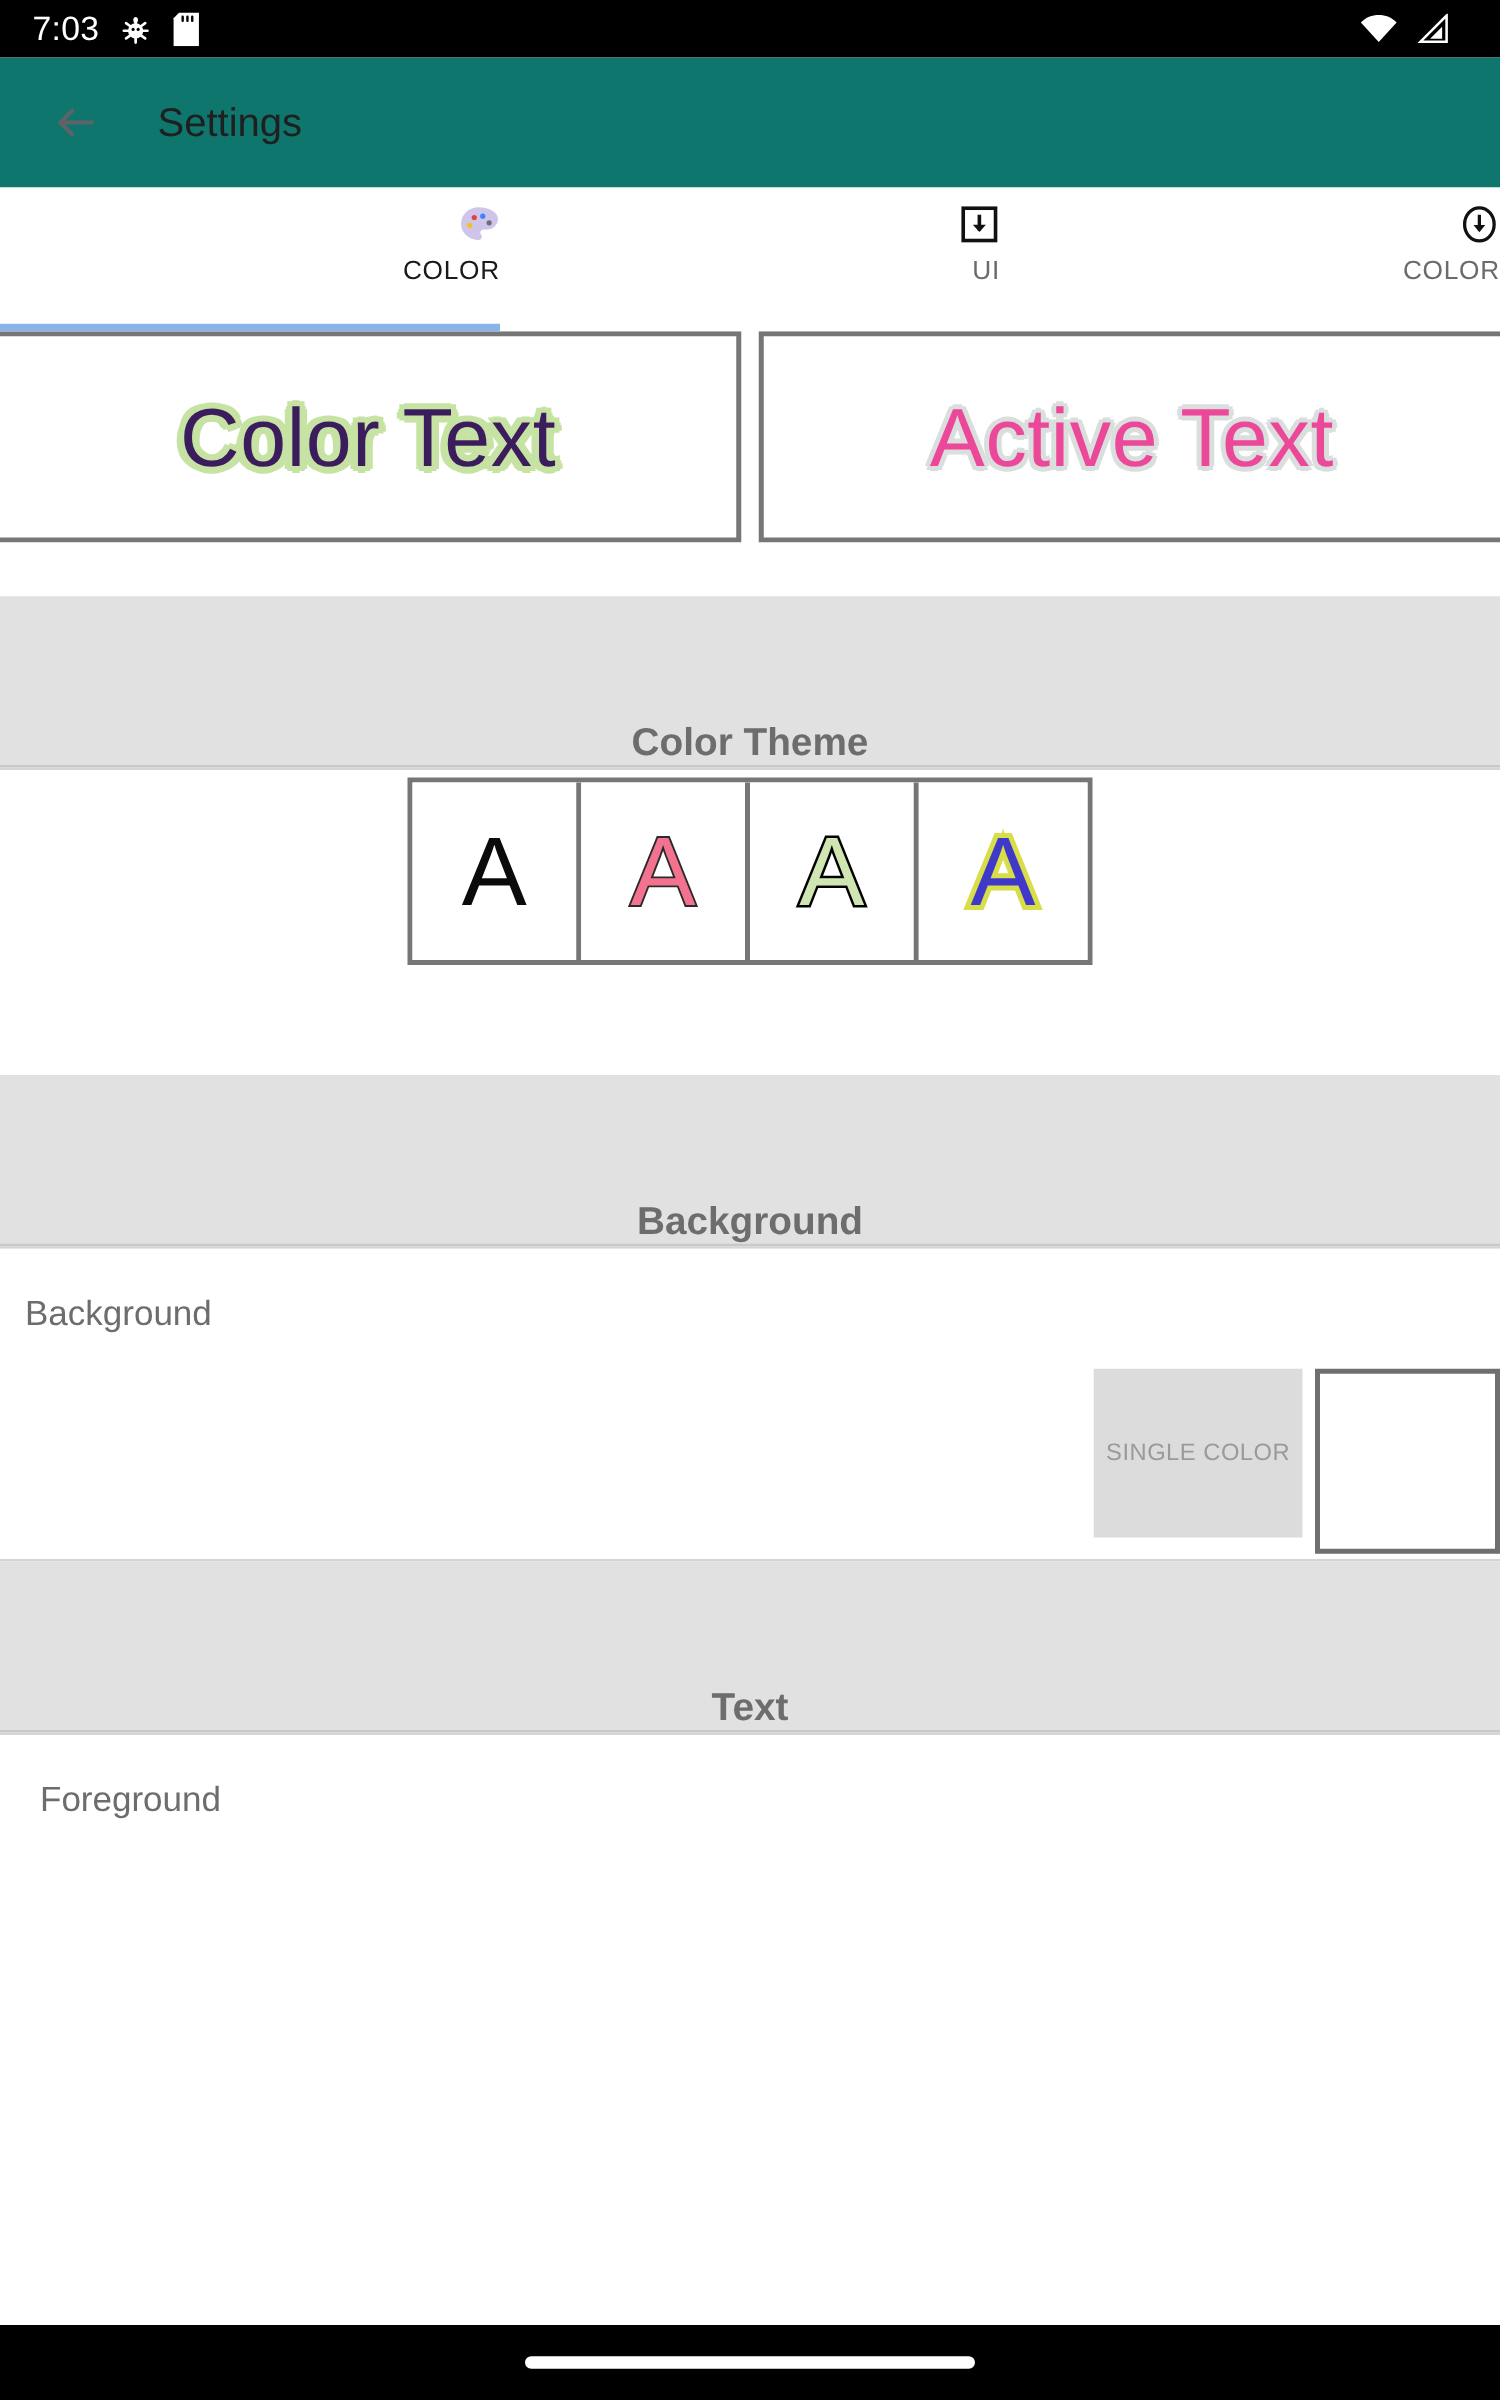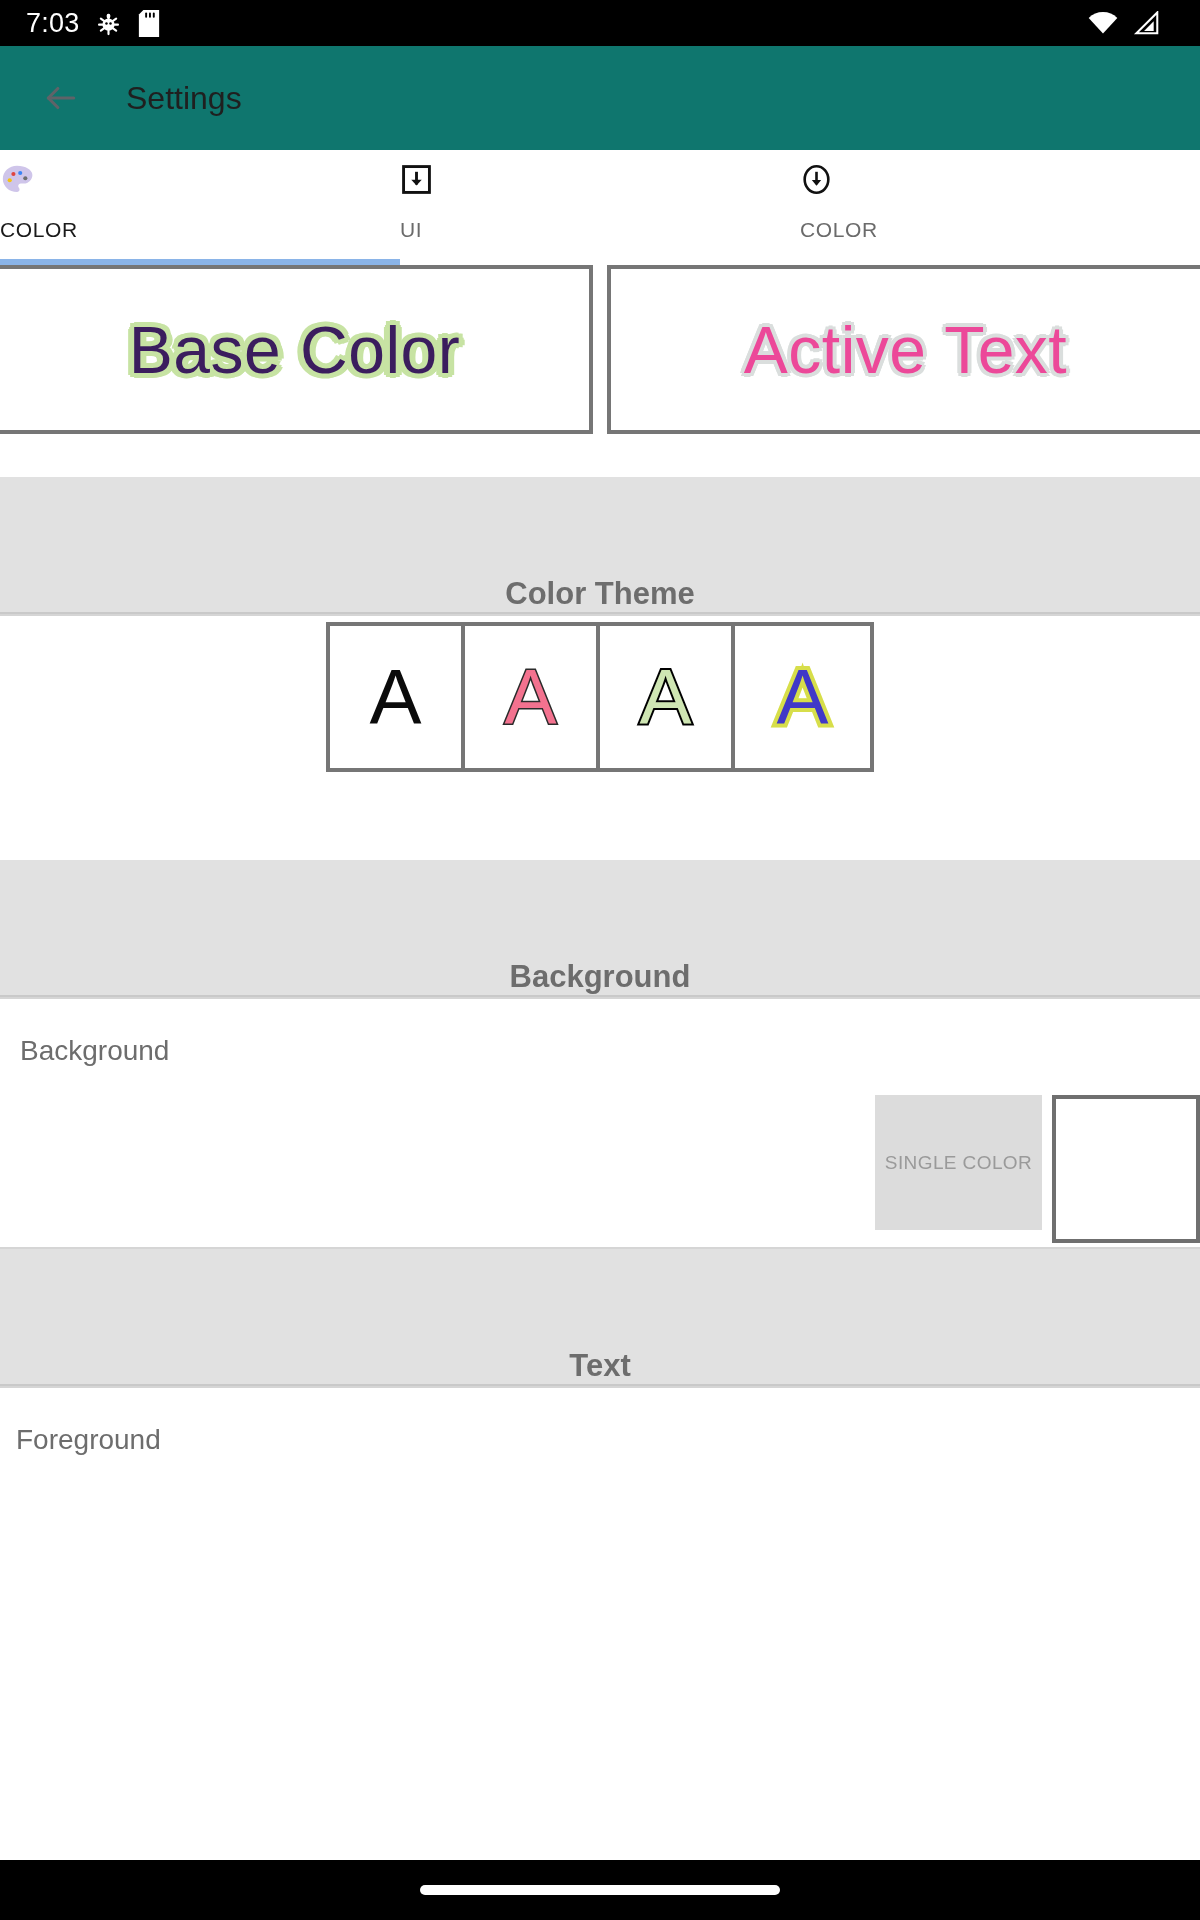--- a/index.html
+++ b/index.html
@@ -21,21 +21,21 @@
   .sb-clock { font-size: 27px; letter-spacing: .2px; font-family:"Liberation Sans",sans-serif; }
   .sb-right { display: flex; align-items: center; gap: 14px; padding-right: 18px; }
   .ic { display: inline-flex; align-items:center; justify-content:center; }
 
   
   .appbar { height: 104px; display: flex; align-items: center; padding-left: 42px; gap: 46px; flex:none; background:#0f766e; }
   .appbar-title { font-size: 32px; color: #1f1f1f; font-weight: 400; }
 
   
   .tabs { display: flex; height: 115px; flex:none; position: relative; background:#fff; }
-  .tab { flex: 1; display: flex; flex-direction: column; align-items: flex-start; justify-content: flex-start; padding-top: 10px; gap: 20px; position: relative; }
+  .tab { flex: 1; display: flex; flex-direction: column; align-items: flex-end; justify-content: flex-start; padding-top: 10px; gap: 7px; position: relative; }
   .tab-ico { height: 38px; display:flex; align-items:center; justify-content:center; font-size: 32px; line-height:1; }
   .tab-label { font-size: 21px; letter-spacing: .6px; color: #6b6b6b; font-weight: 500; }
   .tab.active .tab-label { color: #1a1a1a; }
   .tab-underline { position:absolute; left:0; bottom:0; height:6px; width:100%; background:#8ab4e8; }
 
   
   .preview-row { display: flex; gap: 14px; flex:none; height: 169px; }
   .preview {
     flex: 1; border: 4px solid #767676; background: #ffffff;
     display: flex; align-items: center; justify-content: center;
@@ -84,21 +84,21 @@
   .bg-controls { position:absolute; right: 0px; top: 96px; display:flex; align-items:flex-start; }
   .single-color-btn {
     width: 167px; height: 135px; background:#dcdcdc;
     display:flex; align-items:center; justify-content:center;
     color:#9a9a9a; font-size: 19px; letter-spacing:.4px;
   }
   .color-box { width: 148px; height: 148px; background:#ffffff; border: 4px solid #6f6f6f; margin-left: 10px; }
 
   
   .fg-row { flex:none; background:#fff; padding-top: 36px; }
-  .fg-label { font-size: 28px; color: #6d6d6d; padding-left: 16px; }
+  .fg-label { font-size: 28px; color: #6d6d6d; padding-left: 32px; }
 
   .spacer { flex: 1 1 auto; background:#fff; }
 
   
   .navbar { height: 60px; background:#000; flex:none; display:flex; align-items:center; justify-content:center; }
   .nav-pill { width: 360px; height: 10px; background:#fff; border-radius: 6px; }
 </style>
 </head>
 <body>
 
@@ -196,21 +196,21 @@
           <line x1="12" y1="6.4" x2="12" y2="15.4"></line>
           <polyline points="8.6,12.4 12,16.6 15.4,12.4" fill="#111" stroke="none"></polyline>
         </svg>
       </span>
       <span class="tab-label">COLOR</span>
     </div>
   </div>
 
   <div class="preview-row">
     <div class="preview first">
-      <span class="ptext ptext-base">Base Color</span>
+      <span class="ptext ptext-base">Color Text</span>
     </div>
     <div class="preview second">
       <span class="ptext ptext-active">Active Text</span>
     </div>
   </div>
 
   <div class="sec-gap"></div>
 
   <div class="sec-band">
     <span class="sec-title">Color Theme</span>

